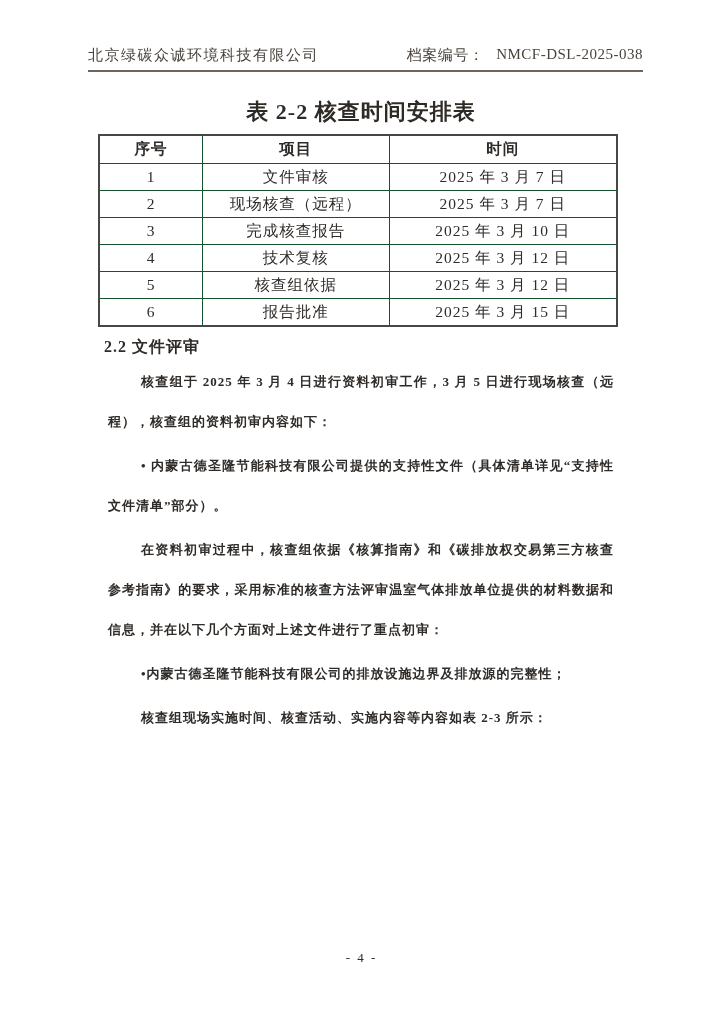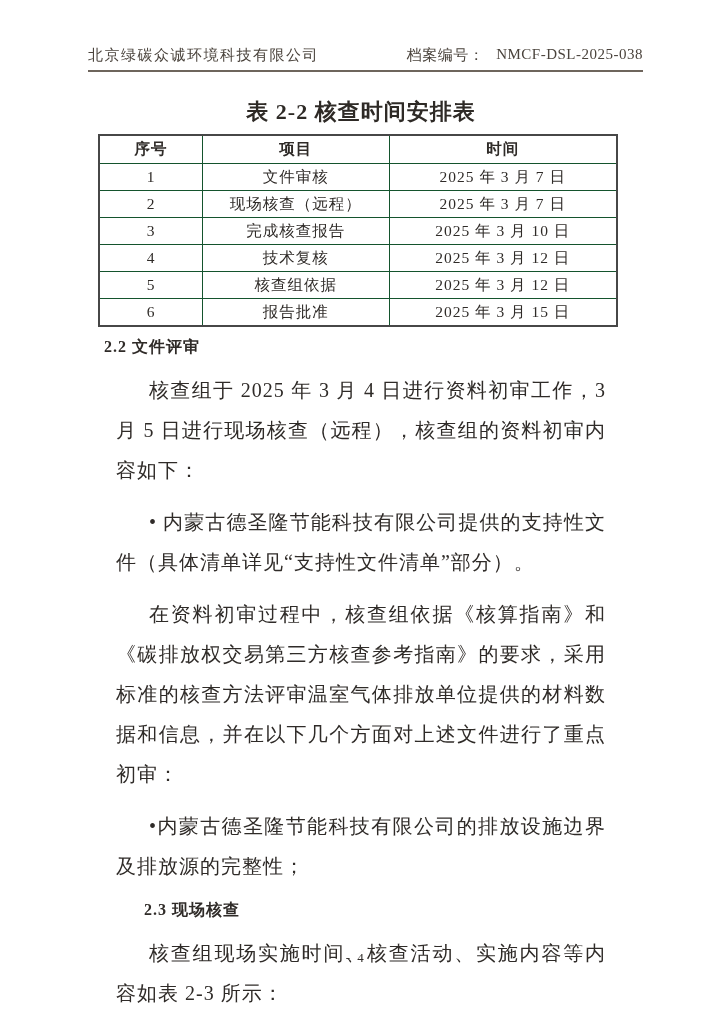--- a/index.html
+++ b/index.html
@@ -50,23 +50,23 @@
   .col-item { width:36%; }
   .col-time { width:44%;border-radius:11px; }
 
   .sec-heading {
     font-weight:bold; font-size:16px;
     margin:10px 0 2px 0; letter-spacing:1px;
   }
   .sec-heading.indented { margin-left:40px; margin-top:14px; }
 
   .para {
-    font-size:20px; line-height:40px;
+    font-size:13px; line-height:40px;
     text-align:justify; text-indent:33px;
-    margin:12px; letter-spacing:1px;
+    margin:4px; letter-spacing:1px;font-weight:bold;
   }
 
   .page-footer {
     position:absolute; bottom:58px; left:0; right:0;
     text-align:center; font-size:13px; color:#2f2b28; letter-spacing:2px;
   }
 </style>
 </head>
 <body>
 
@@ -130,21 +130,20 @@
 
     <p class="para">核查组于 2025 年 3 月 4 日进行资料初审工作，3 月 5 日进行现场核查（远程），核查组的资料初审内容如下：</p>
 
     <p class="para">•  内蒙古德圣隆节能科技有限公司提供的支持性文件（具体清单详见“支持性文件清单”部分）。</p>
 
     <p class="para">在资料初审过程中，核查组依据《核算指南》和《碳排放权交易第三方核查参考指南》的要求，采用标准的核查方法评审温室气体排放单位提供的材料数据和信息，并在以下几个方面对上述文件进行了重点初审：</p>
 
     <p class="para">•内蒙古德圣隆节能科技有限公司的排放设施边界及排放源的完整性；</p>
 
 
-    <div class="sec-heading indented">2.3  现场核查</div>
 
     <p class="para">核查组现场实施时间、核查活动、实施内容等内容如表 2-3 所示：</p>
 
   </div>
 
   <div class="page-footer">- 4 -</div>
 
 </div>
 
 </body></html>

